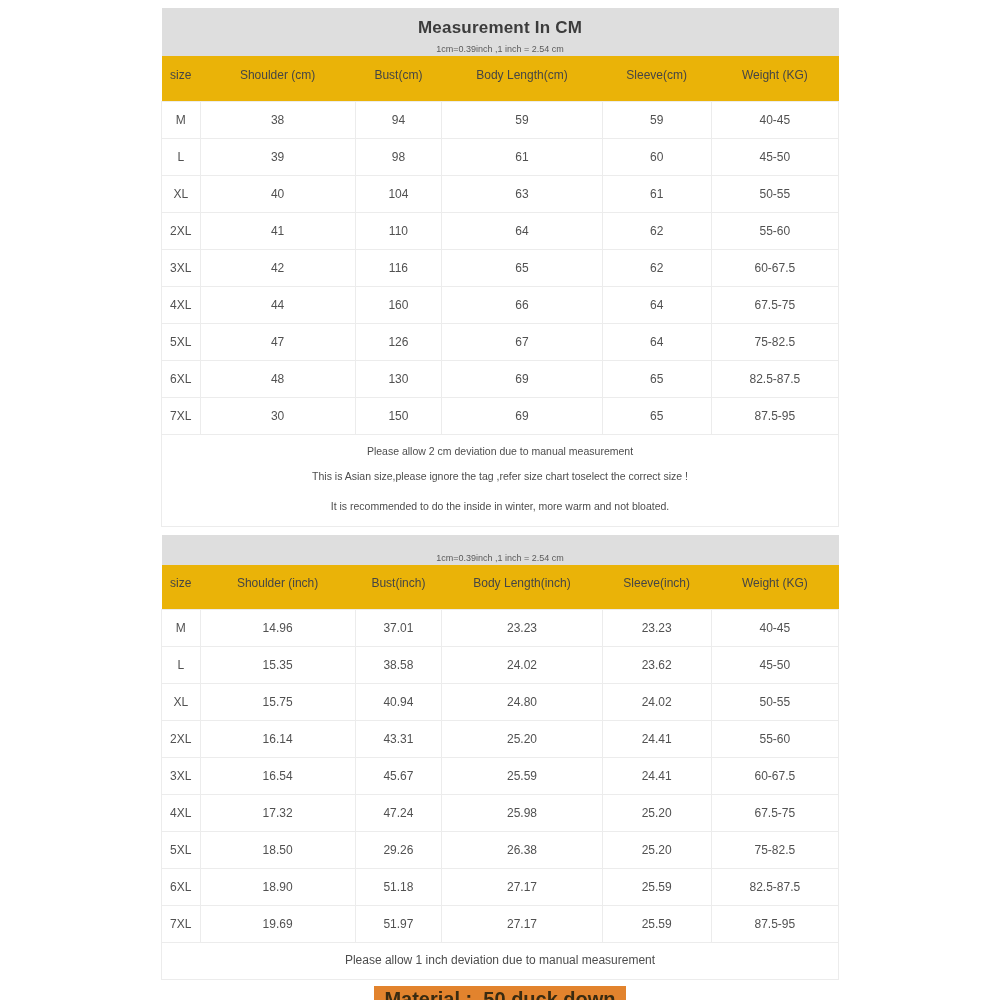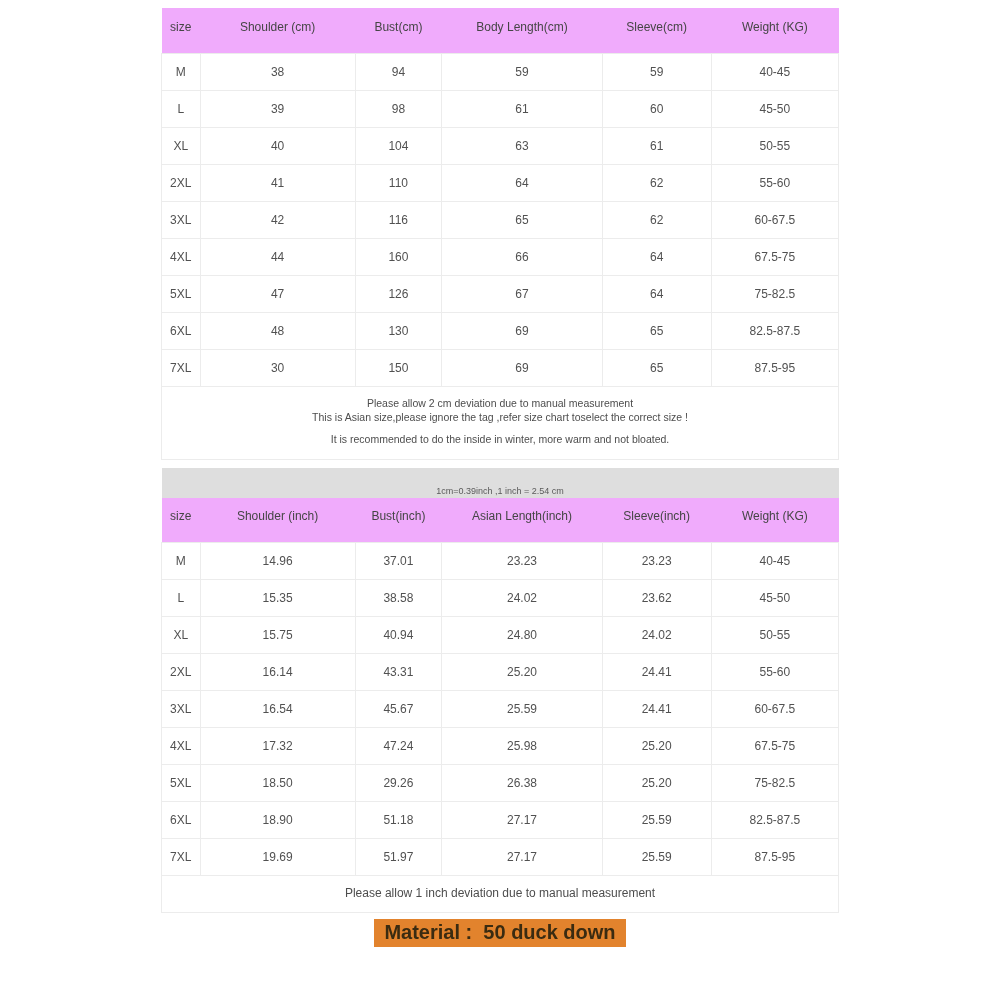--- a/index.html
+++ b/index.html
@@ -42,21 +42,21 @@
     letter-spacing: .2px;
   }
   .tbl-subtitle {
     font-size: 9px;
     color: #5a5a5a;
     margin-top: 6px;
   }
   .subtitle-only { padding: 12px 0 0 0; text-align: center; }
 
   tr.head-row th {
-    background: #f0abfc;
+    background: #eab308;
     border: none;
     height: 45px;
     vertical-align: middle;
     font-weight: normal;
     font-size: 12px;
     color: #454545;
     text-align: center;
     padding-bottom: 8px;
   }
   td {
@@ -67,22 +67,22 @@
     font-size: 12px;
     color: #515151;
   }
   td.notes-cell {
     height: auto;
     padding: 10px 0 13px 0;
     font-size: 10.5px;
     color: #4d4d4d;
   }
   .note-line { line-height: 13px; text-align: center; }
-  .note-line + .note-line { margin-top: 1px; }
-  .note-line.spaced { margin-top: 9px; }
+  .note-line + .note-line { margin-top: 12px; }
+  .note-line.spaced { margin-top: 17px; }
   td.notes-cell-single {
     height: auto;
     padding: 11px 0 12px 0;
     font-size: 12px;
     color: #4d4d4d;
   }
   .gap { height: 8px; }
 
   .footer {
     position: relative;
@@ -112,20 +112,28 @@
   <table class="size-table">
     <colgroup>
       <col class="c-size">
         <col class="c-shldr">
         <col class="c-bust">
       <col class="c-body">
         <col class="c-sleeve">
         <col class="c-weight">
     </colgroup>
     <thead>
+      <tr class="band-row">
+        <th colspan="6">
+          <div class="title-block">
+            <div class="tbl-title">Measurement In CM</div>
+            <div class="tbl-subtitle">1cm=0.39inch ,1 inch = 2.54 cm</div>
+          </div>
+        </th>
+      </tr>
       <tr class="head-row">
         <th>size</th>
         <th>Shoulder (cm)</th>
         <th>Bust(cm)</th>
         <th>Body Length(cm)</th>
         <th>Sleeve(cm)</th>
         <th>Weight (KG)</th>
       </tr>
     </thead>
     <tbody>
@@ -229,21 +237,21 @@
         <th colspan="6">
           <div class="subtitle-only">
             <span class="tbl-subtitle">1cm=0.39inch ,1 inch = 2.54 cm</span>
           </div>
         </th>
       </tr>
       <tr class="head-row">
         <th>size</th>
         <th>Shoulder (inch)</th>
         <th>Bust(inch)</th>
-        <th>Asian Length(inch)</th>
+        <th>Body Length(inch)</th>
         <th>Sleeve(inch)</th>
         <th>Weight (KG)</th>
       </tr>
     </thead>
     <tbody>
         <tr>
           <td>M</td>
           <td>14.96</td>
           <td>37.01</td>
           <td>23.23</td>

